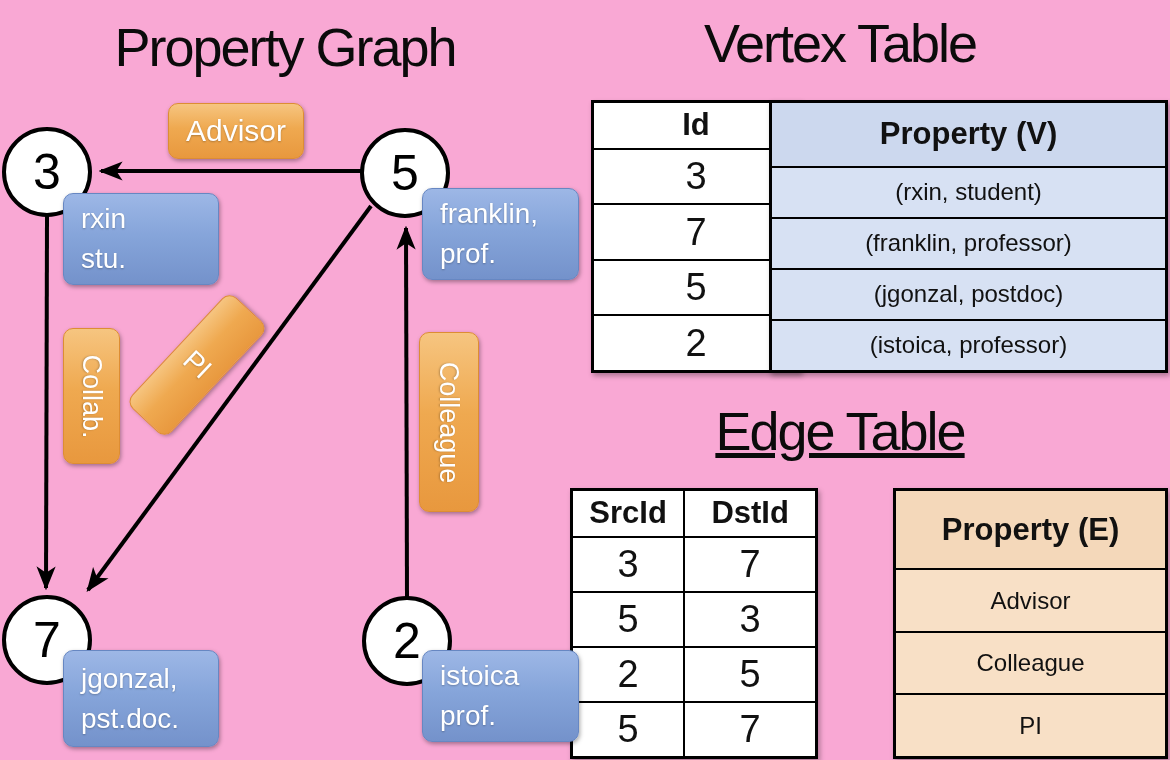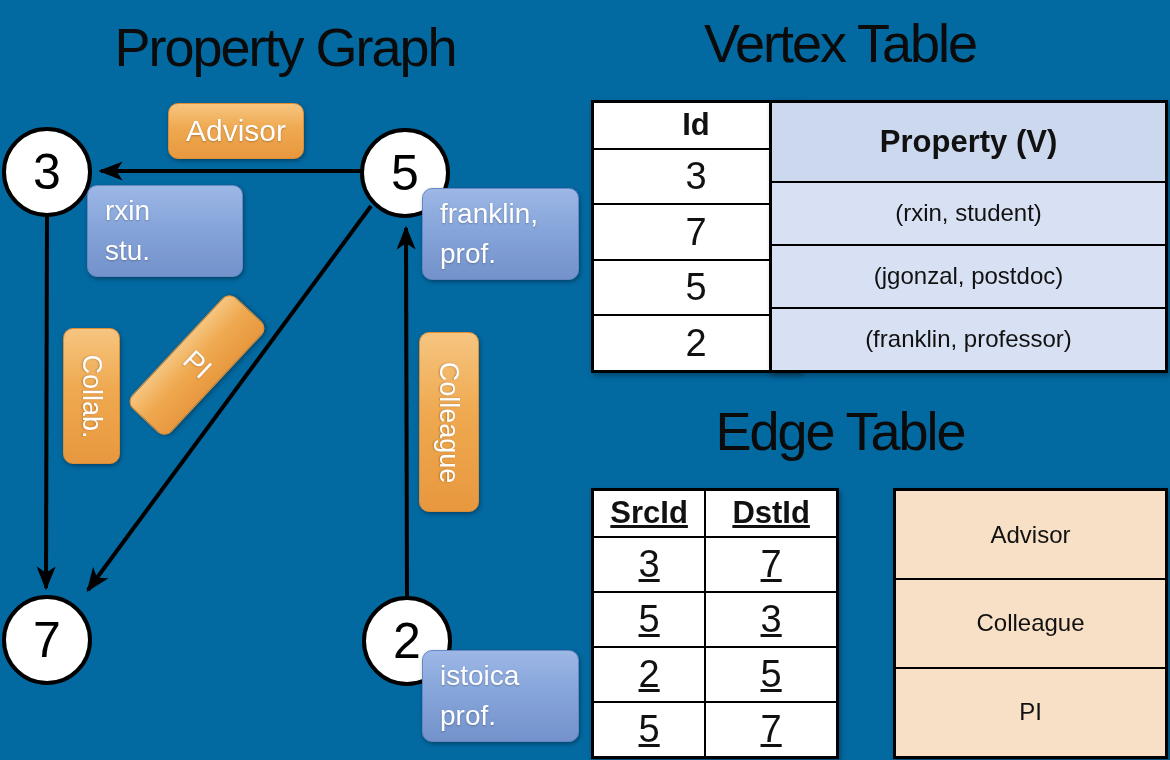--- a/index.html
+++ b/index.html
@@ -1,17 +1,17 @@
 <!DOCTYPE html>
 <html><head>
 <meta charset="utf-8">
 <style>
   html,body{margin:0;padding:0;background:#fff;}
   #stage{
-    position:relative;width:1170px;height:760px;background:#0369a1;overflow:hidden;
+    position:relative;width:1170px;height:760px;background:#f9a8d4;overflow:hidden;
     font-family:"Liberation Sans","DejaVu Sans",sans-serif;color:#111;
   }
   .big-title{
     position:absolute;font-size:54px;font-weight:400;letter-spacing:-2px;
     text-align:center;color:#0b0b0b;white-space:nowrap;
   }
   
   .node-circle{
     position:absolute;width:90px;height:90px;box-sizing:border-box;
     border:4px solid #000;border-radius:50%;background:#fff;
@@ -53,21 +53,21 @@
   .e-fill td{background:#f8e0c6;}
   .e-fill td.hdr{background:#f4d8ba;}
 </style>
 </head>
 <body>
 
 <div id="stage">
 
   <div class="big-title" style="left:50px;top:16px;width:470px;">Property Graph</div>
   <div class="big-title" style="left:585px;top:12px;width:510px;">Vertex Table</div>
-  <div class="big-title" style="left:585px;top:400px;width:510px;">Edge Table</div>
+  <div class="big-title" style="left:585px;top:400px;width:510px;text-decoration:underline;">Edge Table</div>
 
   <svg class="edges" width="585" height="760">
     <defs>
       <marker id="arrow" viewBox="0 0 10 8" refX="9" refY="4" markerWidth="6" markerHeight="5" orient="auto" markerUnits="strokeWidth">
         <path d="M0,0 L10,4 L0,8 L2.6,4 Z" fill="#000"></path>
       </marker>
     </defs>
     <line x1="361" y1="171" x2="101" y2="171" stroke="#000" stroke-width="4" marker-end="url(#arrow)"></line>
     <line x1="47" y1="216" x2="46" y2="588" stroke="#000" stroke-width="4" marker-end="url(#arrow)"></line>
     <line x1="407" y1="598" x2="406" y2="228" stroke="#000" stroke-width="4" marker-end="url(#arrow)"></line>
@@ -93,32 +93,38 @@
   <div class="pill orange" style="left:63px;top:328px;width:55px;height:134px;">
     <span class="txt vtxt">Collab.</span>
   </div>
   <div class="pill orange pi" style="left:121px;top:338px;width:150px;height:52px;">
     <span class="txt vtxt">PI</span>
   </div>
   <div class="pill orange" style="left:419px;top:332px;width:58px;height:178px;">
     <span class="txt vtxt">Colleague</span>
   </div>
 
-  <div class="pill blue left-text" style="left:63px;top:185px;width:137px;height:90px;margin-left:24px;">
+  <div class="pill blue left-text" style="left:63px;top:193px;width:137px;height:90px;">
     <div class="lines txt">
       <span>rxin</span>
       <span>stu.</span>
     </div>
   </div>
   <div class="pill blue left-text" style="left:422px;top:188px;width:138px;height:90px;">
     <div class="lines txt">
       <span>franklin,</span>
       <span>prof.</span>
     </div>
   </div>
+  <div class="pill blue left-text" style="left:63px;top:650px;width:137px;height:95px;">
+    <div class="lines txt">
+      <span>jgonzal,</span>
+      <span>pst.doc.</span>
+    </div>
+  </div>
   <div class="pill blue left-text" style="left:422px;top:650px;width:138px;height:90px;">
     <div class="lines txt">
       <span>istoica</span>
       <span>prof.</span>
     </div>
   </div>
 
   <table class="dtable" style="left:591px;top:100px;width:210px;height:273px;">
     <tbody>
         <tr>
@@ -141,29 +147,32 @@
 
   <table class="dtable v-fill" style="left:769px;top:100px;width:399px;height:273px;">
     <tbody>
         <tr>
           <td class="hdr">Property (V)</td>
         </tr>
     <tr>
           <td class="val">(rxin, student)</td>
         </tr>
     <tr>
+          <td class="val">(franklin, professor)</td>
+        </tr>
+    <tr>
           <td class="val">(jgonzal, postdoc)</td>
         </tr>
     <tr>
-          <td class="val">(franklin, professor)</td>
-        </tr>
-  </tbody>
-    </table>
-
-  <table class="dtable" style="left:591px;top:488px;width:248px;height:271px;text-decoration:underline;">
+          <td class="val">(istoica, professor)</td>
+        </tr>
+  </tbody>
+    </table>
+
+  <table class="dtable" style="left:570px;top:488px;width:248px;height:271px;">
     <tbody>
         <tr>
       <td class="hdr" style="width:45%;">SrcId</td>
       <td class="hdr">DstId</td>
     </tr>
     <tr>
       <td class="num">3</td>
       <td class="num">7</td>
     </tr>
     <tr>
@@ -176,20 +185,23 @@
     </tr>
     <tr>
       <td class="num">5</td>
       <td class="num">7</td>
     </tr>
   </tbody>
     </table>
 
   <table class="dtable e-fill" style="left:893px;top:488px;width:275px;height:271px;">
     <tbody>
+        <tr>
+          <td class="hdr">Property (E)</td>
+        </tr>
     <tr>
           <td class="val">Advisor</td>
         </tr>
     <tr>
           <td class="val">Colleague</td>
         </tr>
     <tr>
           <td class="val">PI</td>
         </tr>
   </tbody>

